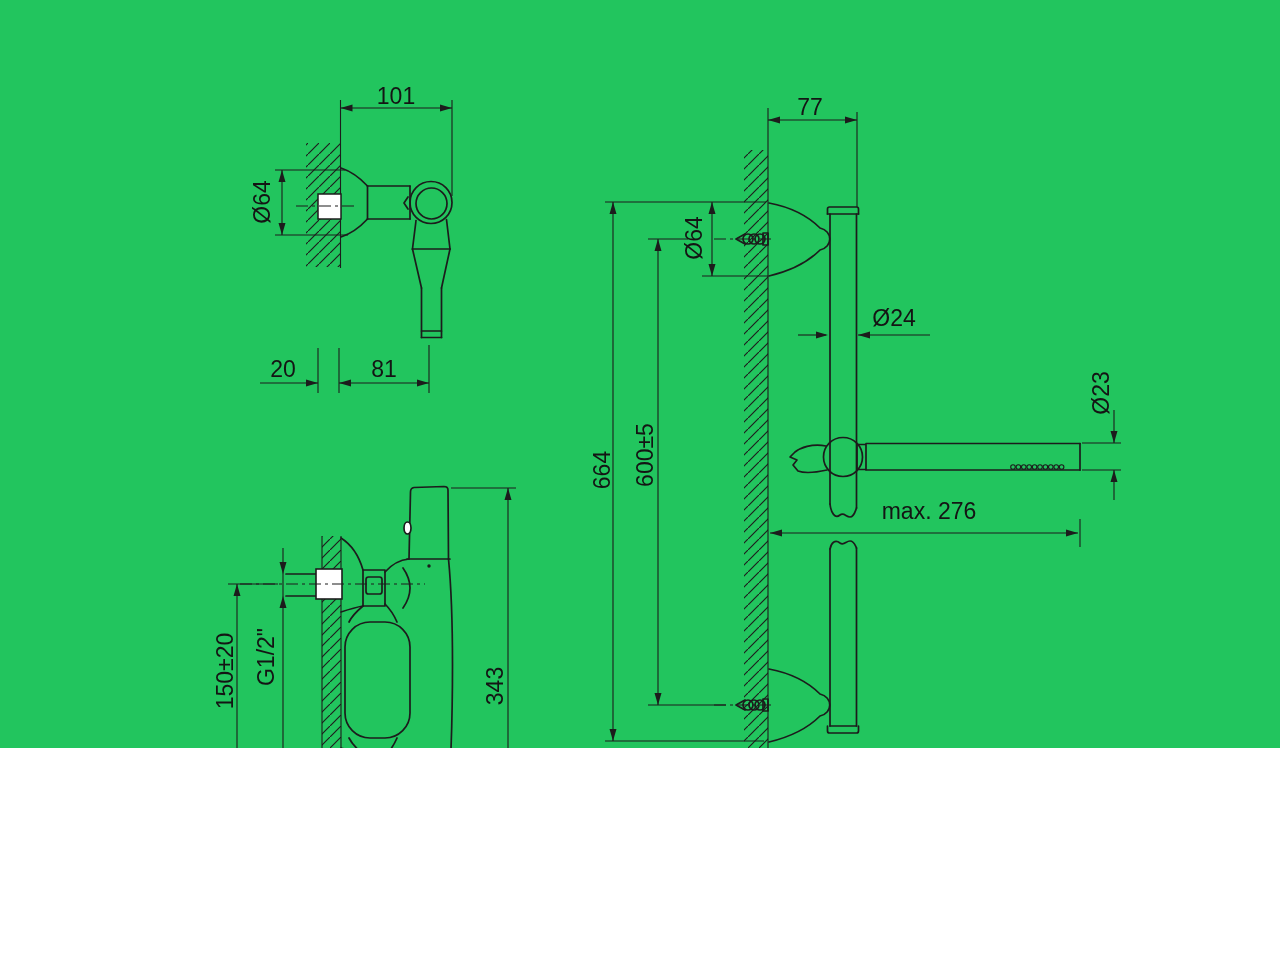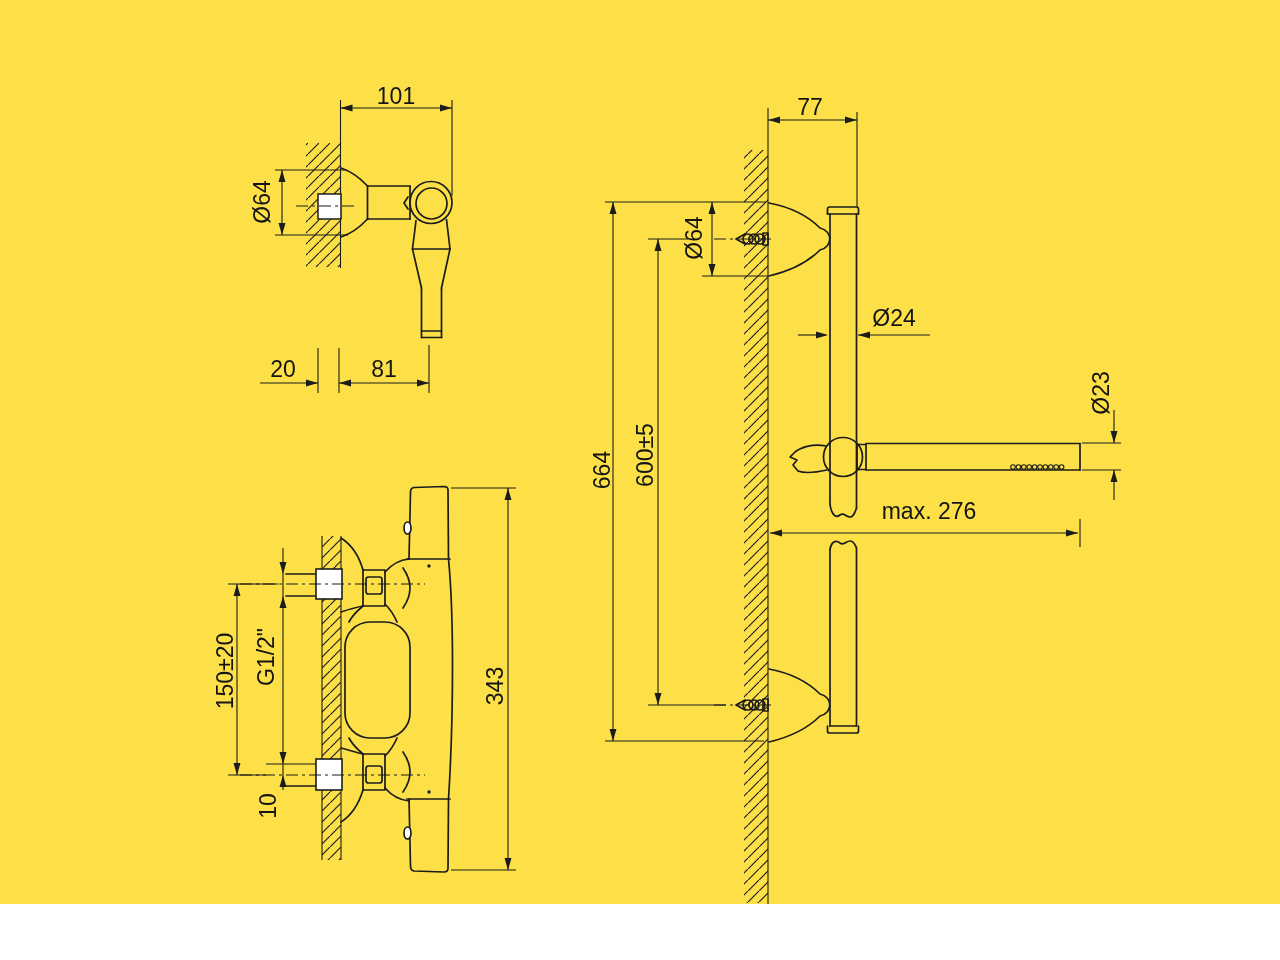--- a/index.html
+++ b/index.html
@@ -1,16 +1,16 @@
 <!DOCTYPE html>
 <html><head>
 <meta charset="utf-8">
 <style>
   html,body{margin:0;padding:0;background:#fff;}
-  .stage{position:relative;width:1280px;height:904px;background:#fde047;overflow:hidden;}
+  .stage{position:relative;width:1280px;height:748px;background:#22c55e;overflow:hidden;}
   svg{display:block;}
   .outline{stroke:#1c1c1c;stroke-width:1.7;fill:none;stroke-linecap:round;stroke-linejoin:round;}
   .thin{stroke:#1c1c1c;stroke-width:1.1;fill:none;stroke-linecap:butt;}
   .arrow{fill:#1c1c1c;stroke:none;}
   .cl{stroke:#1c1c1c;stroke-width:1.05;fill:none;stroke-dasharray:12 4 3 4;}
   .whitefill{fill:#ffffff;}
   text{font-family:"Liberation Sans","DejaVu Sans",sans-serif;font-size:23px;fill:#141414;}
 </style>
 </head>
 <body>

